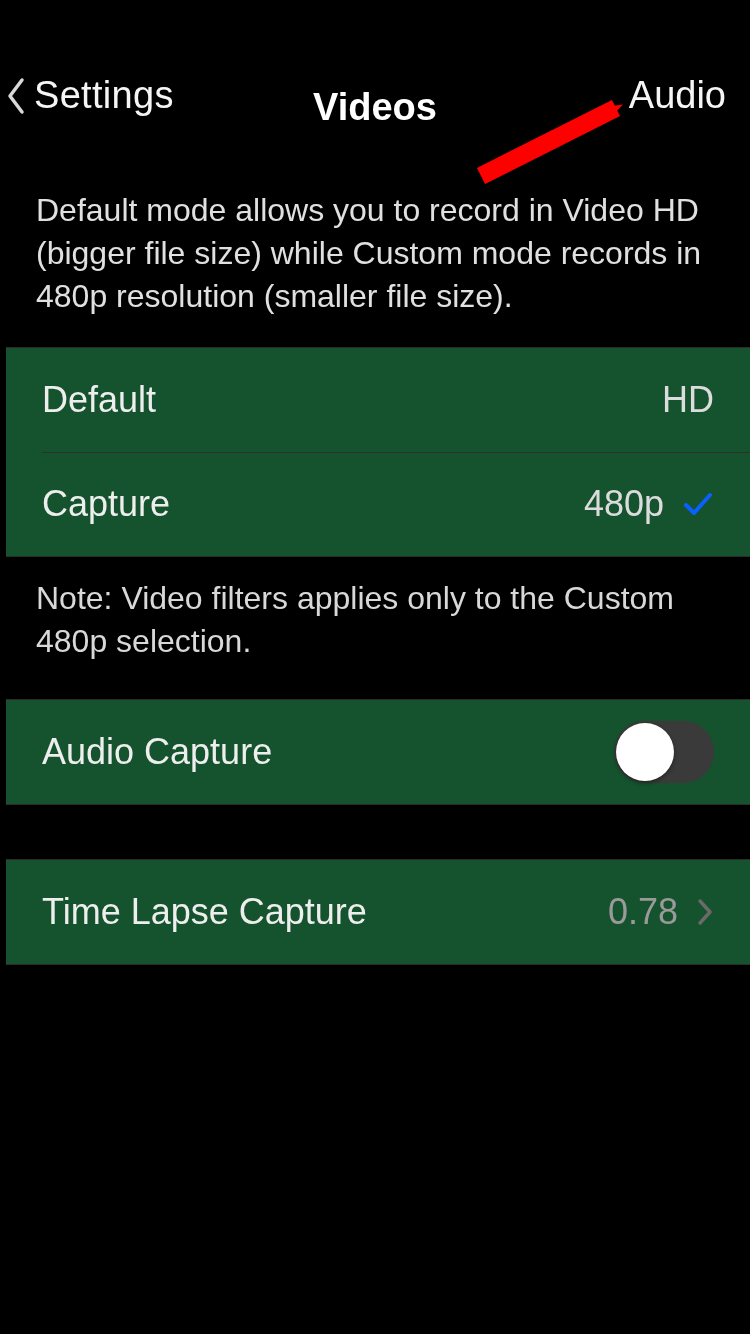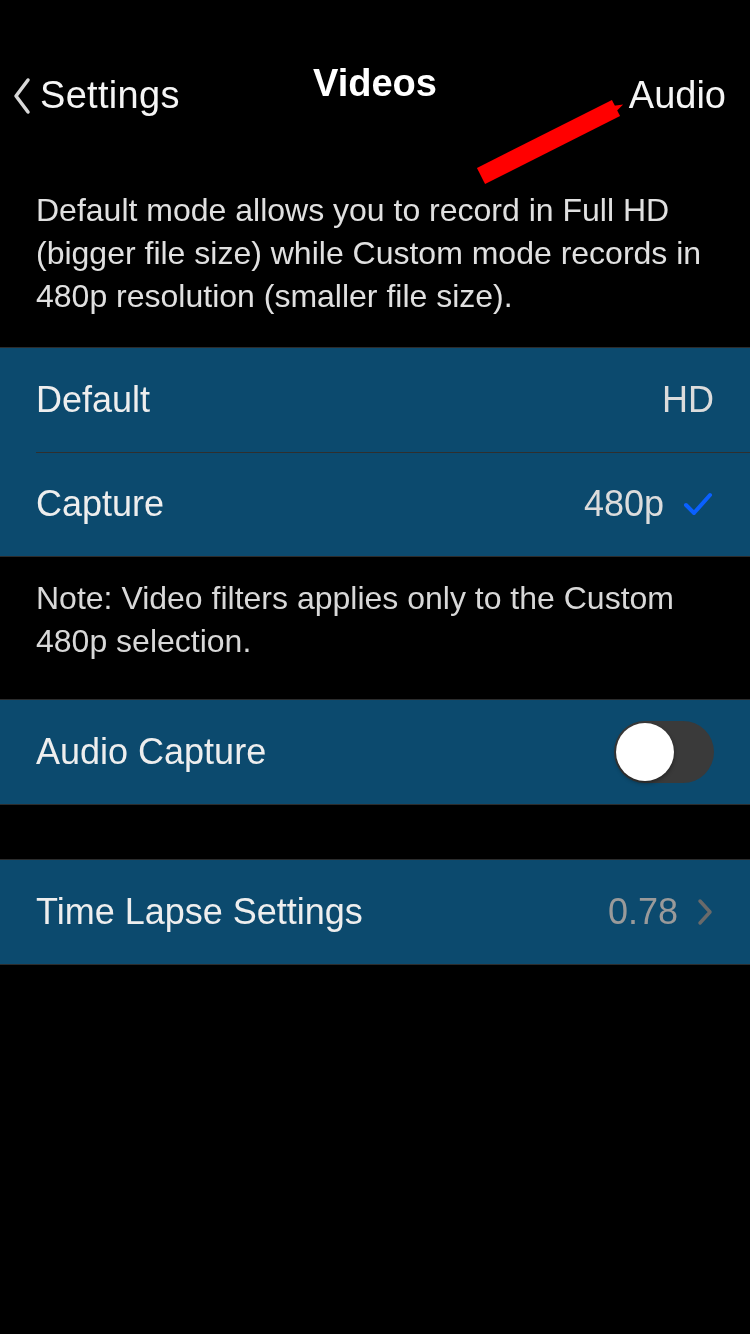--- a/index.html
+++ b/index.html
@@ -15,21 +15,21 @@
     font-family: -apple-system, "Helvetica Neue", Helvetica, Arial, sans-serif;
     color: #ffffff;
     overflow: hidden;
     position: relative;
   }
   .navbar {
     height: 145px;
     display: flex;
     align-items: flex-end;
     justify-content: space-between;
-    padding: 0 24px 28px 10px;
+    padding: 0 24px 28px 4px;
     position: relative;
   }
   .back-group {
     display: flex;
     align-items: center;
     gap: 6px;
   }
   .back-chevron {
     width: 24px;
     height: 40px;
@@ -42,41 +42,42 @@
   .back-label {
     font-size: 38px;
     font-weight: 300;
     color: #f5f5f5;
     letter-spacing: 0.3px;
   }
   .title {
     position: absolute;
     left: 50%;
     transform: translateX(-50%);
-    bottom: 40px;
+    bottom: 16px;
     font-size: 38px;
     font-weight: 600;
     color: #ffffff;
   }
   .done {
     font-size: 38px;
     font-weight: 300;
     color: #f5f5f5;
   }
   .section-desc {
     padding: 44px 36px 28px 36px;
     font-size: 32px;
     font-weight: 300;
     line-height: 1.35;
     color: #e0e0e0;
   }
   .group {
-    background: #0c4a6e;
+    background: #14532d;
     border-top: 1px solid #2c2c2c;
     border-bottom: 1px solid #2c2c2c;
+    margin-left: 6px;
   }
   .row {
     display: flex;
     align-items: center;
     justify-content: space-between;
     min-height: 104px;
     padding: 0 36px;
     position: relative;
   }
   .row + .row::before {
@@ -170,21 +171,21 @@
       <svg viewBox="0 0 24 40" fill="none" stroke="#d8d8d8" stroke-width="3.5" stroke-linecap="round" stroke-linejoin="round">
         <polyline points="18,4 6,20 18,36"></polyline>
       </svg>
     </span>
     <span class="back-label">Settings</span>
   </div>
   <div class="title">Videos</div>
   <div class="done">Audio</div>
 </div>
 
-<div class="section-desc">Default mode allows you to record in Full HD (bigger file size) while Custom mode records in 480p resolution (smaller file size).</div>
+<div class="section-desc">Default mode allows you to record in Video HD (bigger file size) while Custom mode records in 480p resolution (smaller file size).</div>
 
 <div class="group">
   <div class="row">
     <div class="row-label">Default</div>
     <div class="row-right">
       <div class="row-value">HD</div>
     </div>
   </div>
   <div class="row">
     <div class="row-label">Capture</div>
@@ -207,21 +208,21 @@
     <div class="toggle">
       <div class="toggle-knob"></div>
     </div>
   </div>
 </div>
 
 <div class="spacer"></div>
 
 <div class="group">
   <div class="row">
-    <div class="row-label">Time Lapse Settings</div>
+    <div class="row-label">Time Lapse Capture</div>
     <div class="row-right">
       <div class="row-value row-value-dim">0.78</div>
       <span class="disclosure">
         <svg viewBox="0 0 18 30" fill="none" stroke="#6a6a6a" stroke-width="3.5" stroke-linecap="round" stroke-linejoin="round">
           <polyline points="4,4 14,15 4,26"></polyline>
         </svg>
       </span>
     </div>
   </div>
 </div>

